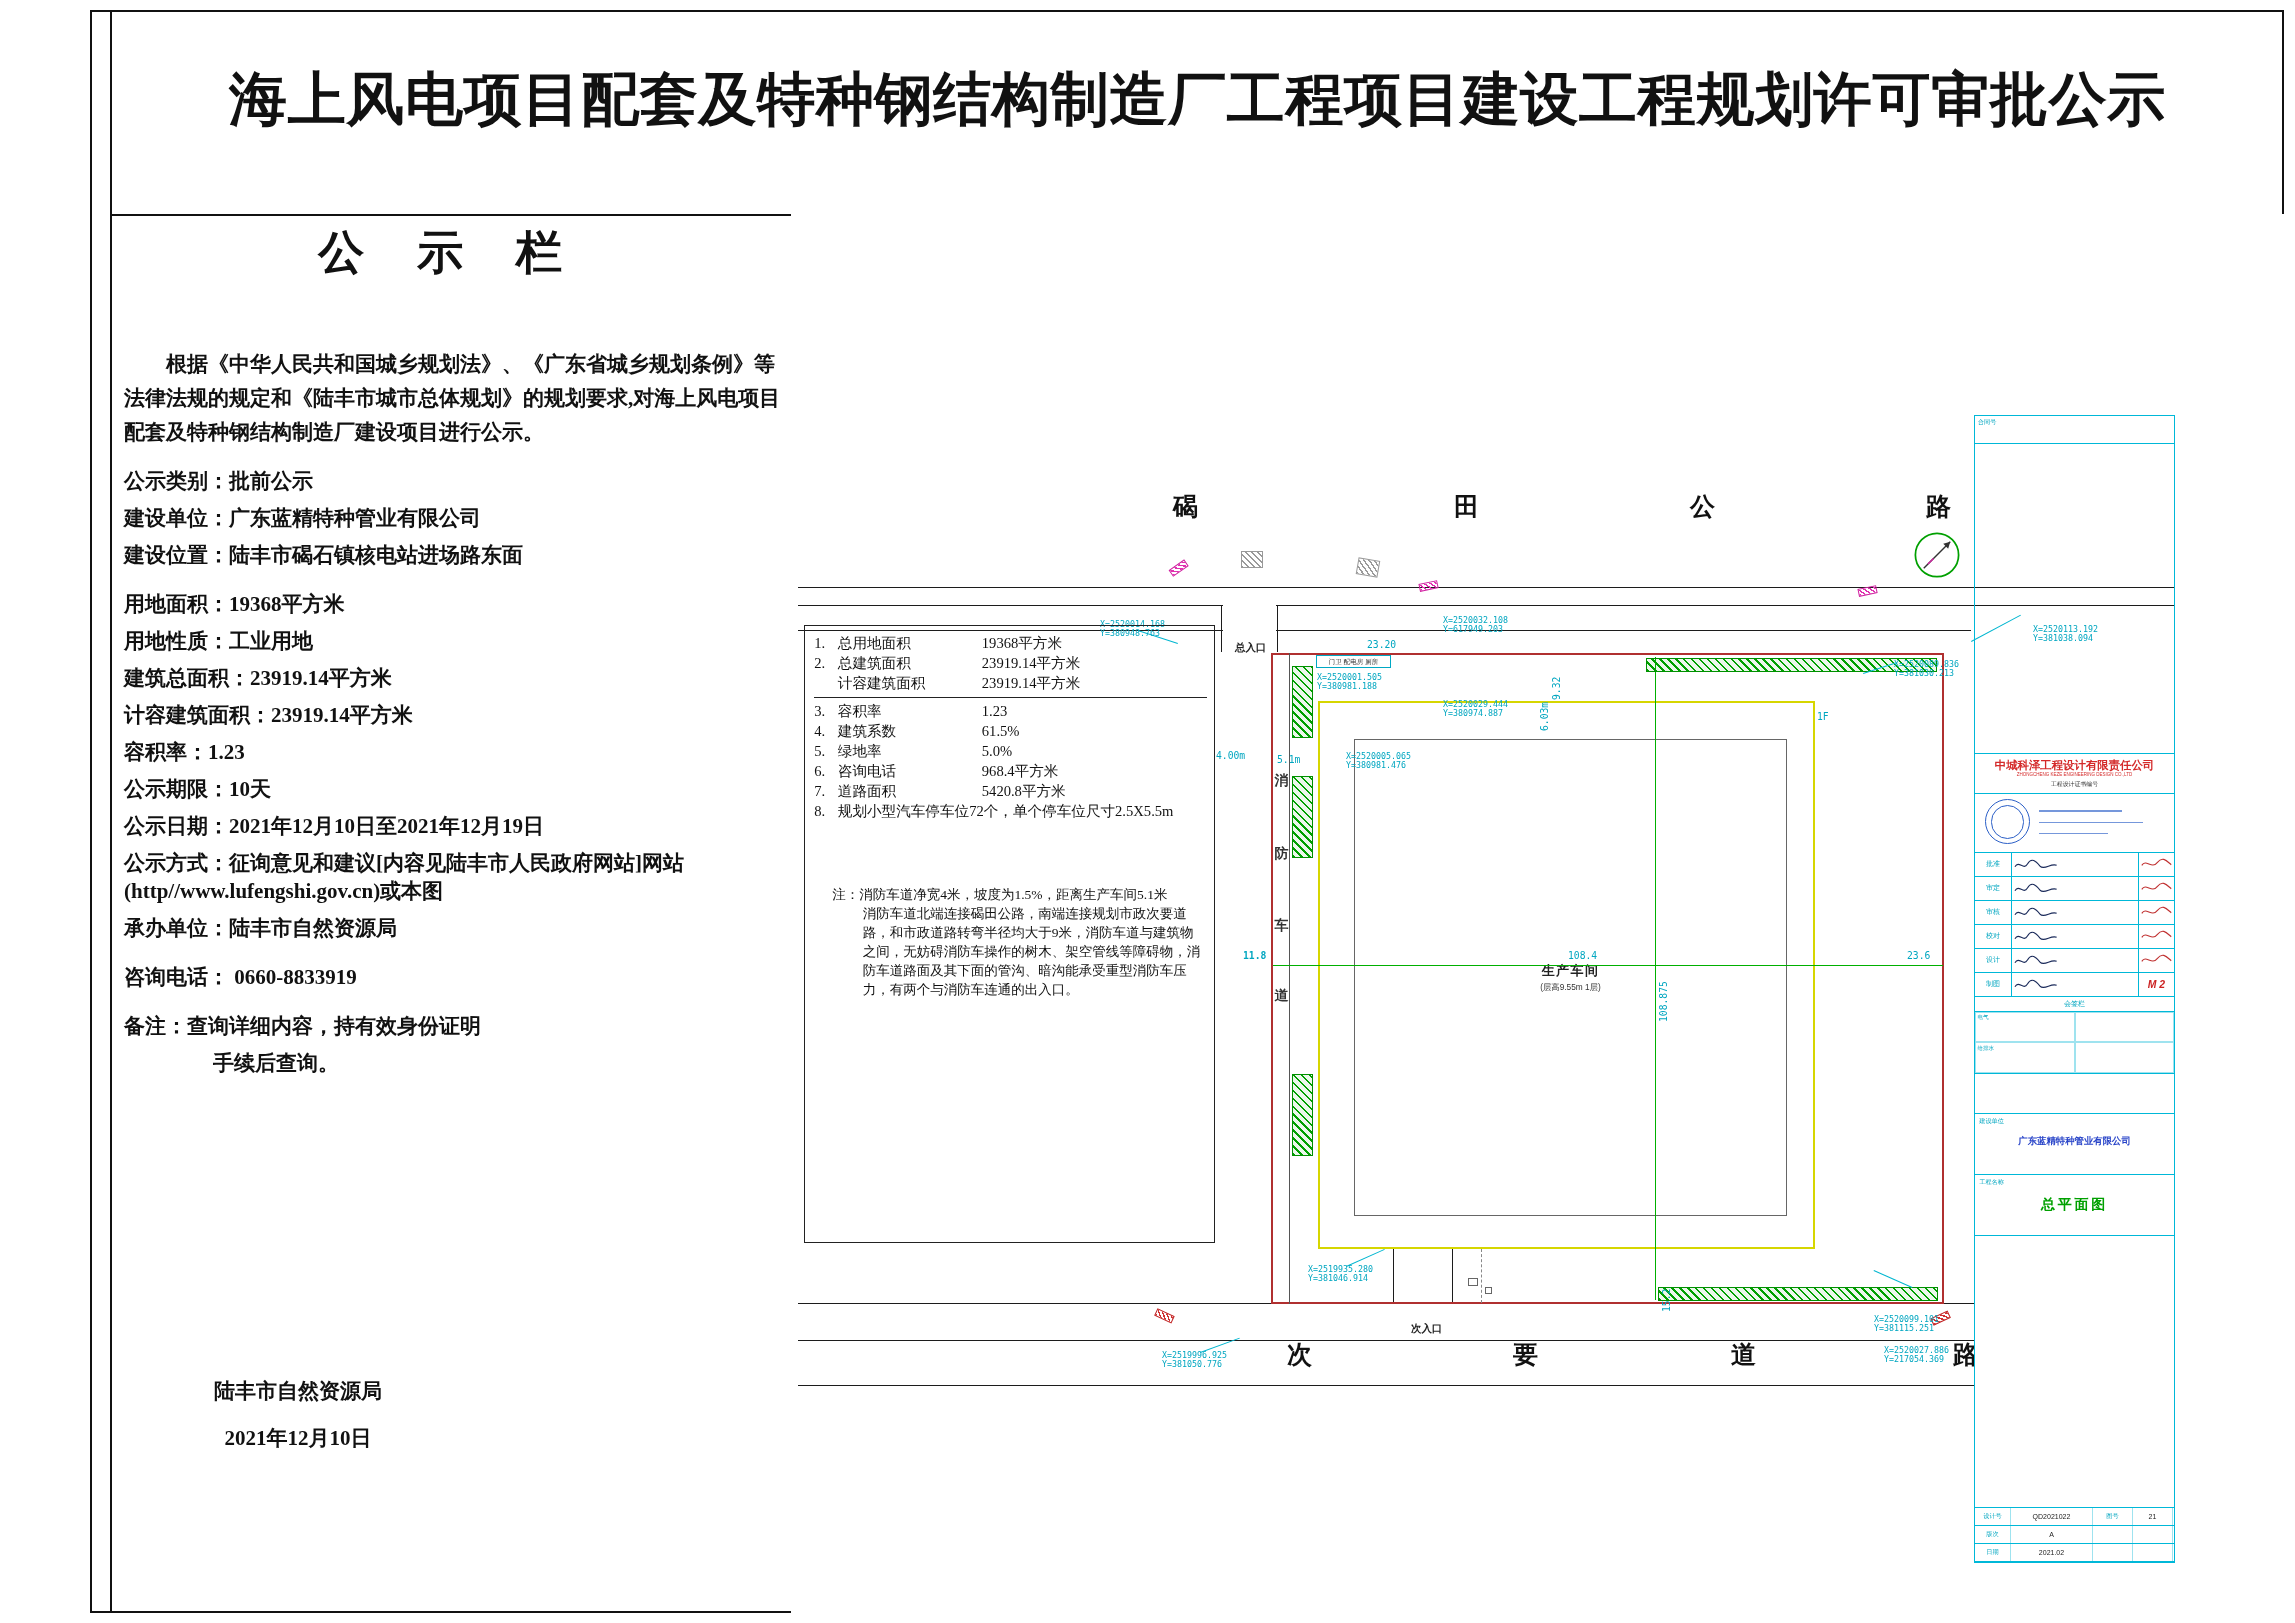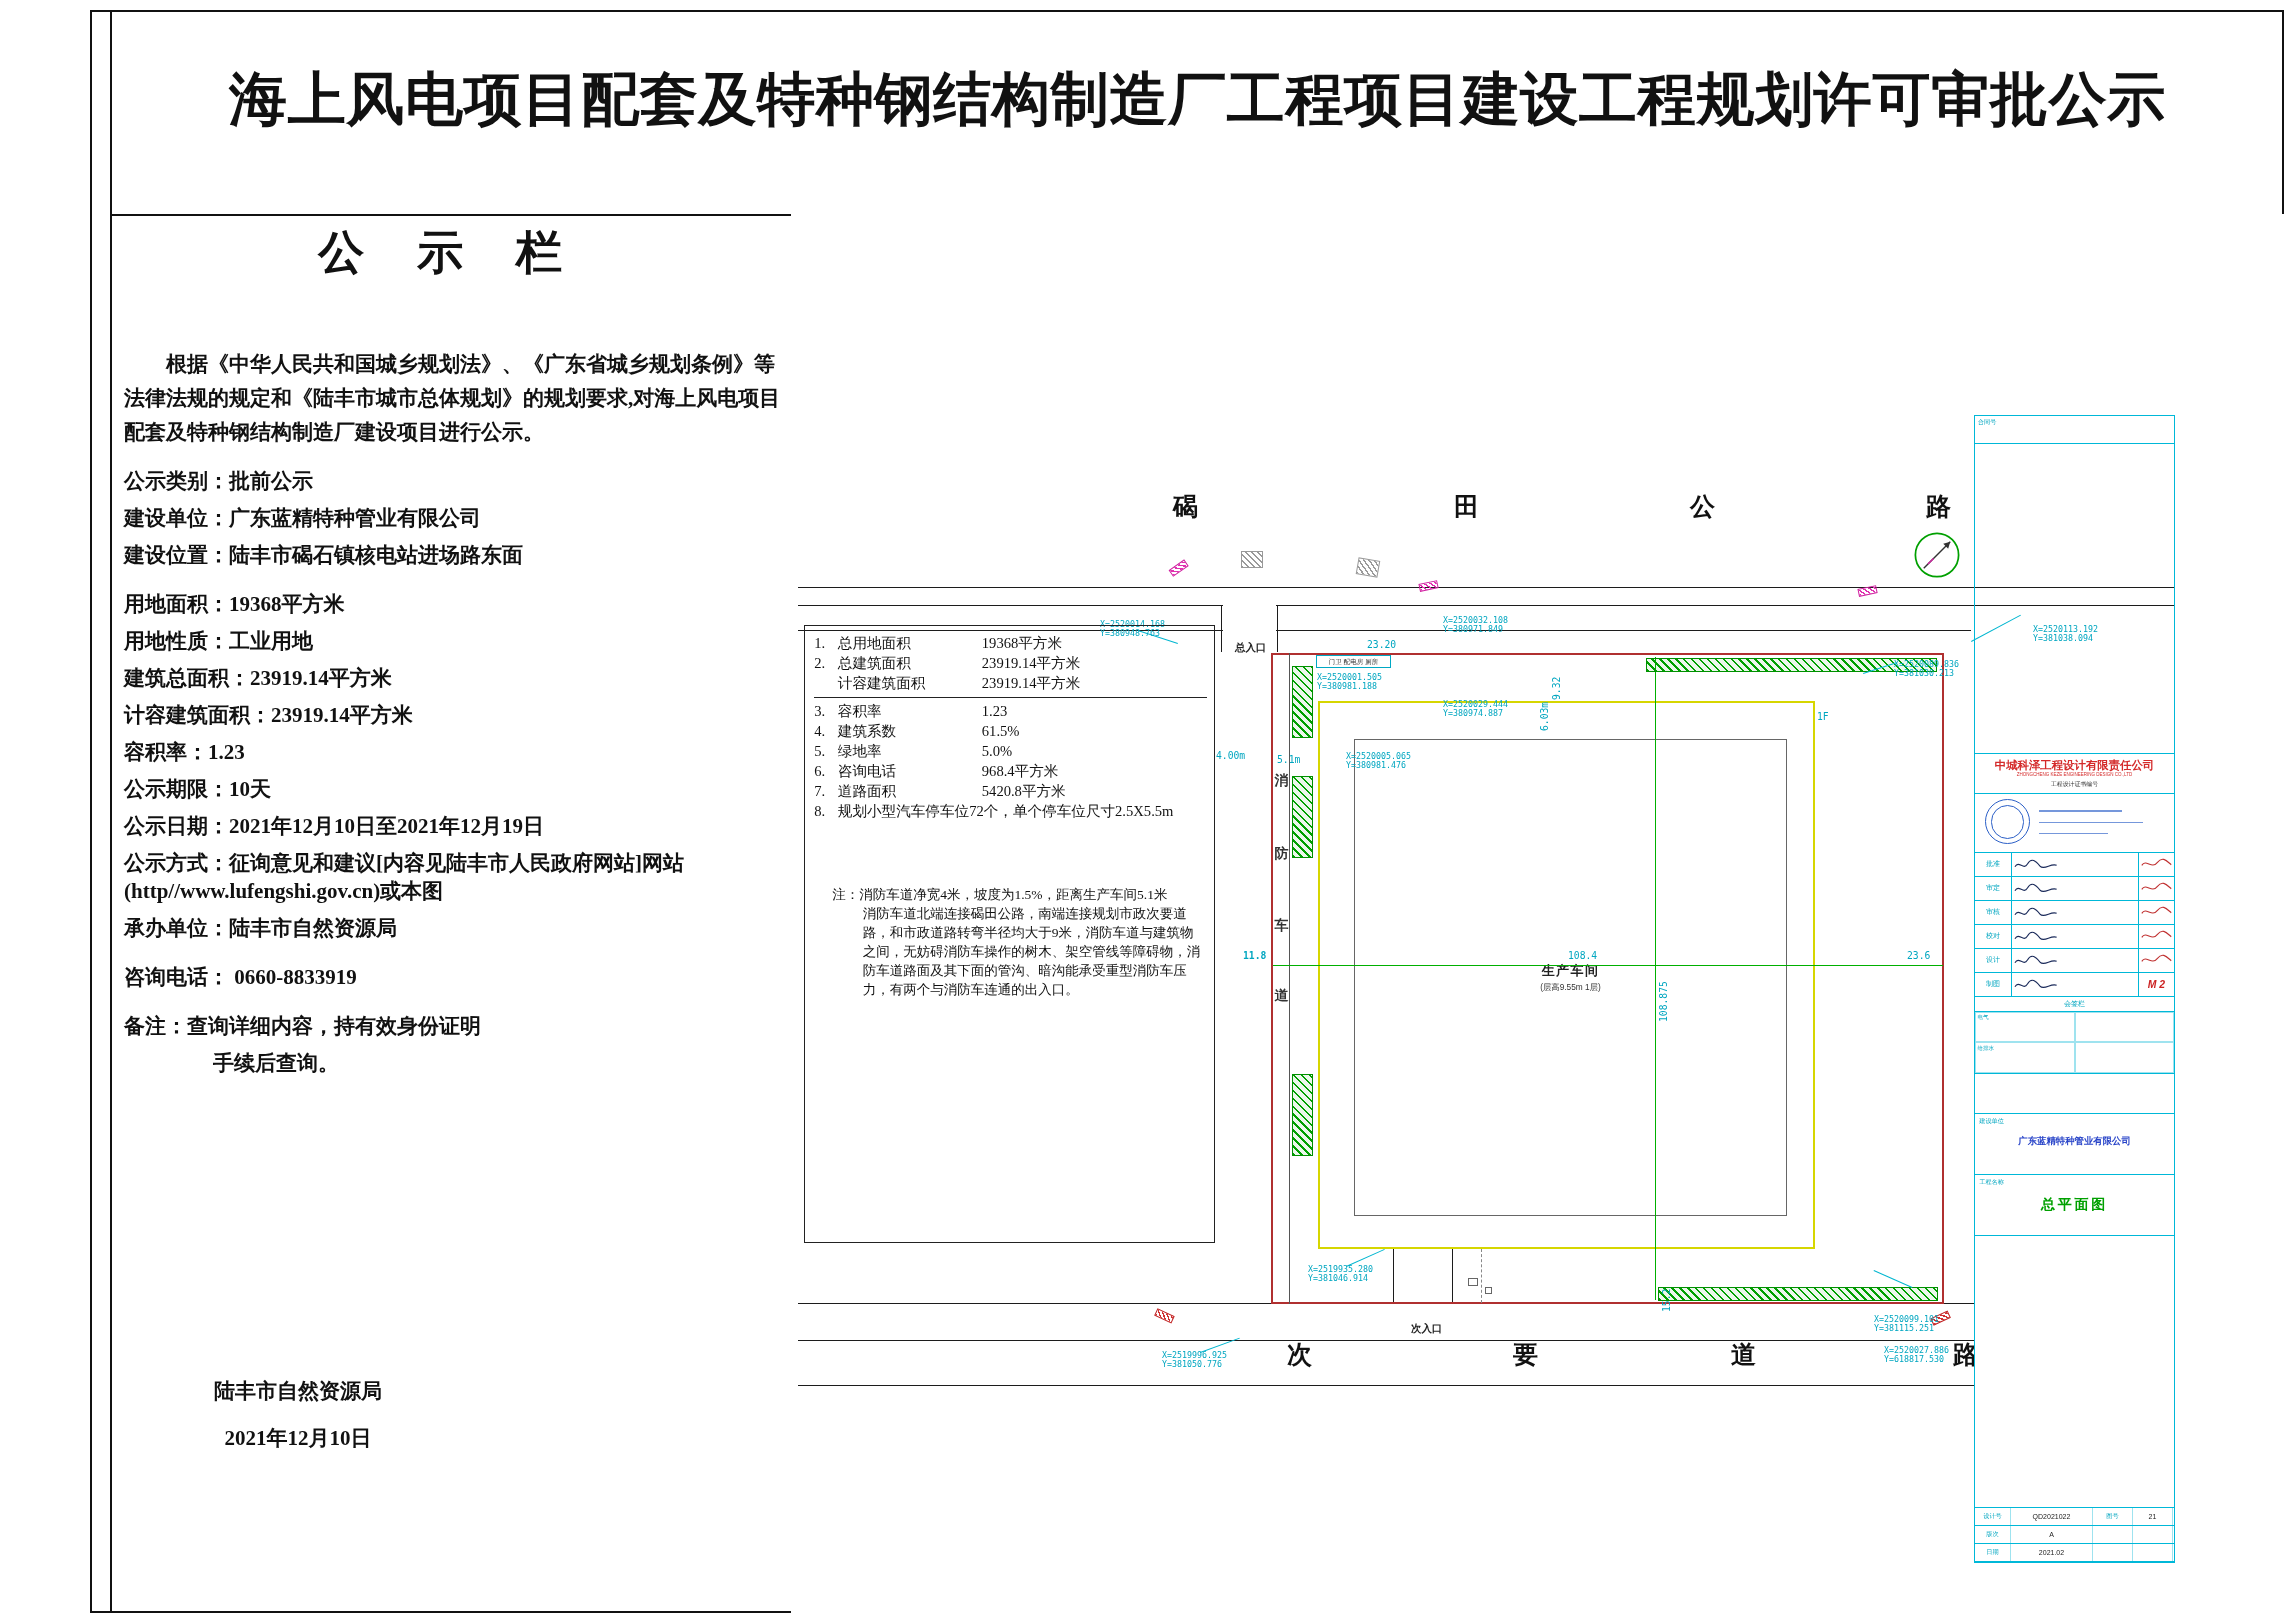--- a/index.html
+++ b/index.html
@@ -214,21 +214,21 @@
     <div class="lline" style="left:555px;top:1052px;width:42px;transform:rotate(-24deg);"></div>
     <div class="lline" style="left:1083px;top:1056px;width:42px;transform:rotate(24deg);"></div>
     <div class="lline" style="left:409px;top:1138px;width:42px;transform:rotate(-20deg);"></div>
 
     <div class="coord" style="left:309px;top:406px;">
         <div>X=2520014.168</div>
         <div>Y=380948.763</div>
       </div>
     <div class="coord" style="left:652px;top:402px;">
         <div>X=2520032.108</div>
-        <div>Y=380971.849</div>
+        <div>Y=617949.203</div>
       </div>
     <div class="coord" style="left:526px;top:459px;">
         <div>X=2520001.505</div>
         <div>Y=380981.188</div>
       </div>
     <div class="coord" style="left:652px;top:486px;">
         <div>X=2520029.444</div>
         <div>Y=380974.887</div>
       </div>
     <div class="coord" style="left:555px;top:538px;">
@@ -250,21 +250,21 @@
     <div class="coord" style="left:1083px;top:1101px;">
         <div>X=2520099.101</div>
         <div>Y=381115.251</div>
       </div>
     <div class="coord" style="left:371px;top:1137px;">
         <div>X=2519996.925</div>
         <div>Y=381050.776</div>
       </div>
     <div class="coord" style="left:1093px;top:1132px;">
         <div>X=2520027.886</div>
-        <div>Y=618817.530</div>
+        <div>Y=217054.369</div>
       </div>
 
     <div class="dim" style="left:576px;top:425px;">23.20</div>
     <div class="dim vert" style="left:760px;top:486px;">9.32</div>
     <div class="dim vert" style="left:748px;top:517px;">6.03m</div>
     <div class="dim" style="left:425px;top:536px;">4.00m</div>
     <div class="dim" style="left:486px;top:540px;">5.1m</div>
     <div class="dim" style="left:452px;top:736px;font-weight:bold;">11.8</div>
     <div class="dim" style="left:777px;top:736px;">108.4</div>
     <div class="dim vert" style="left:867px;top:808px;">108.875</div>

